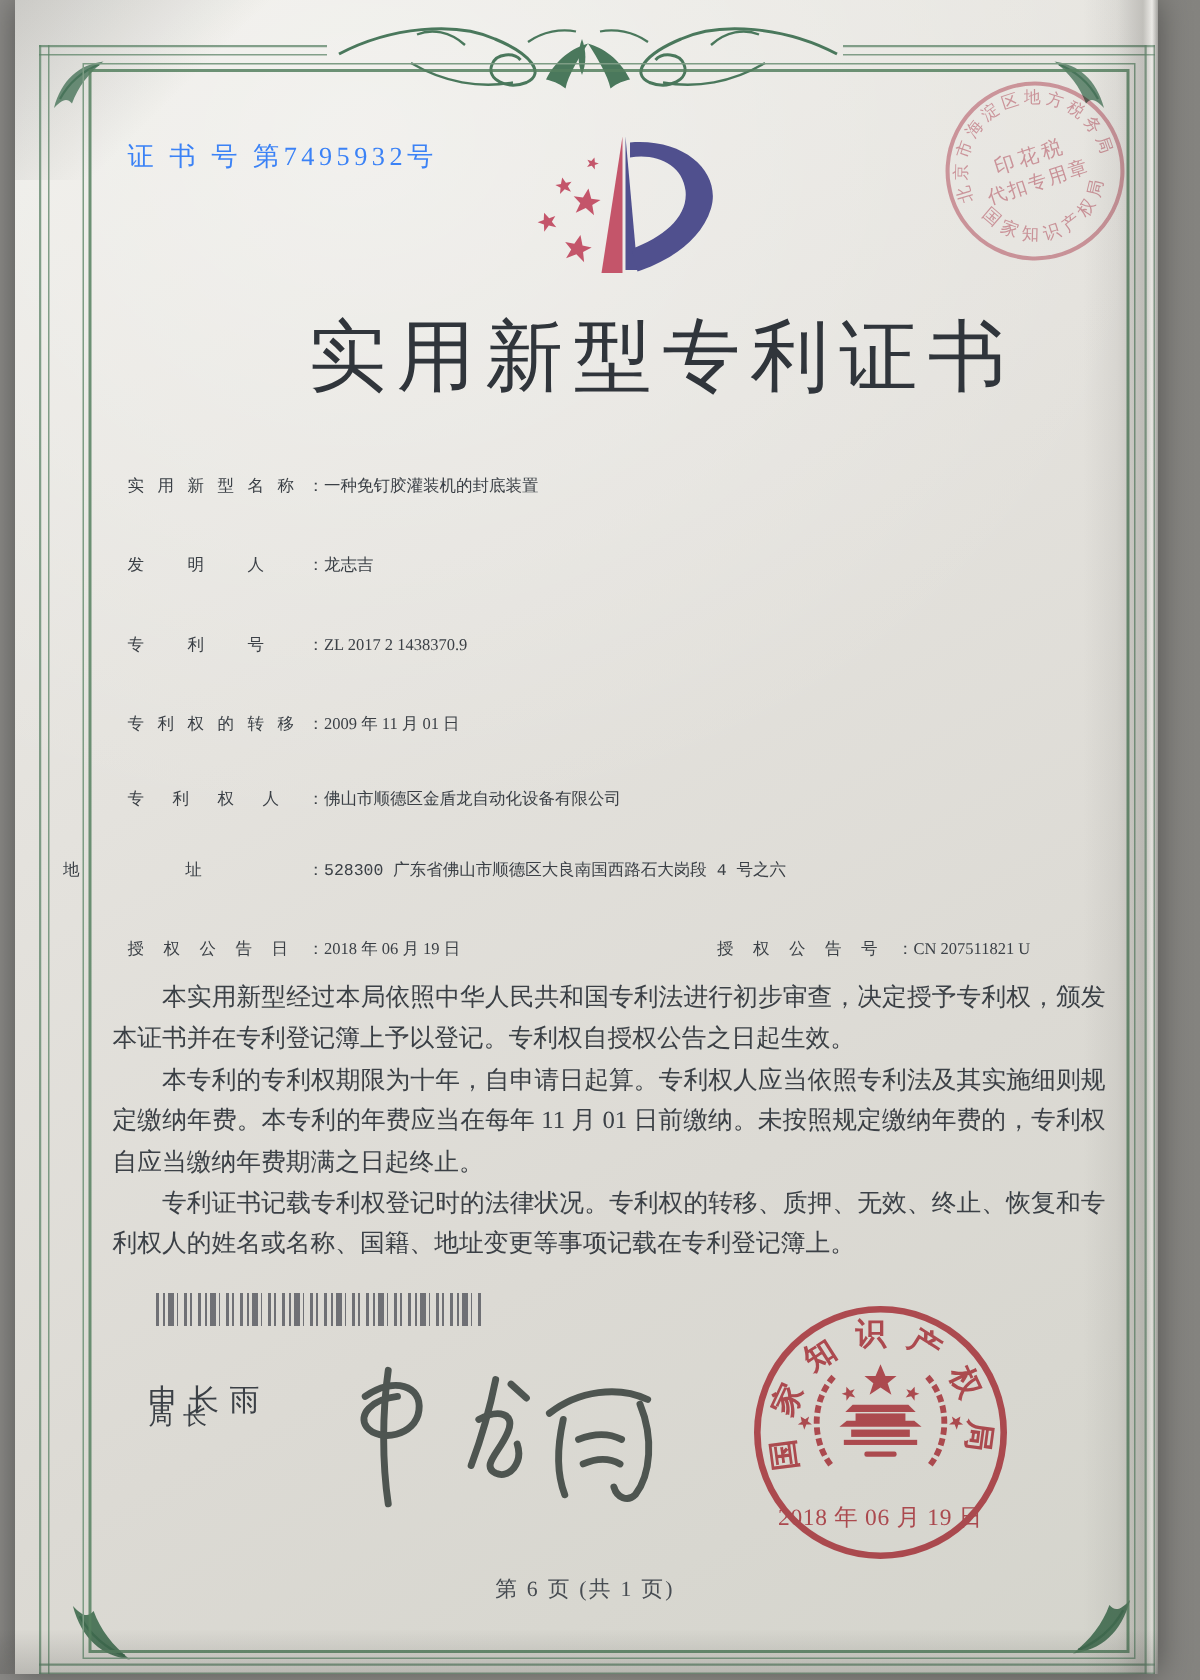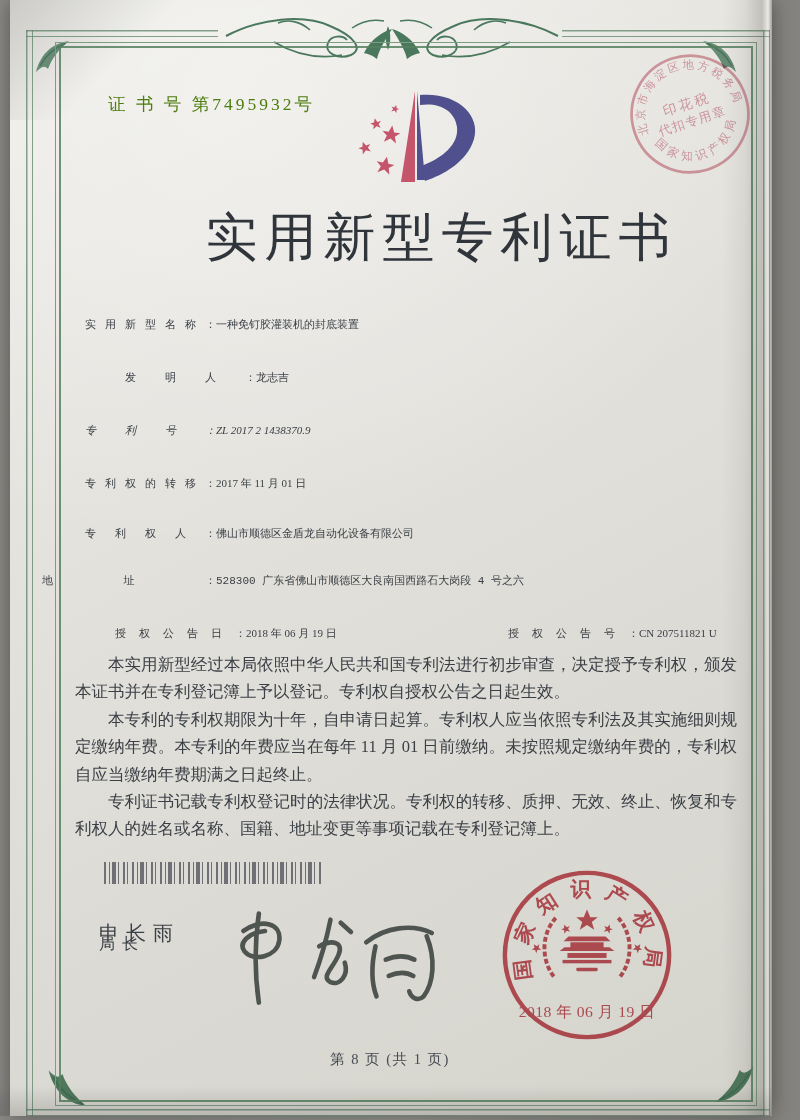--- a/index.html
+++ b/index.html
@@ -31,21 +31,21 @@
     linear-gradient(#5d8468,#5d8468) 0 0/1.5px 100% no-repeat,
     linear-gradient(#5d8468,#5d8468) 100% 0/1.5px 100% no-repeat;opacity:.75;}
 
   .inner-frame{position:absolute;left:55px;top:42px;width:700px;height:1062px;
     border:1.3px solid #7d9c84;}
   .inner-frame .thick{position:absolute;left:3px;top:3px;right:3px;bottom:3px;
     border:2.3px solid #55805f;opacity:.85;}
 
   .ornament{position:absolute;pointer-events:none;}
 
-  .cert-no{position:absolute;left:85px;top:92px;font-size:17.5px;letter-spacing:3px;color:#4d7c0f;margin-left:23px;}
+  .cert-no{position:absolute;left:85px;top:92px;font-size:17.5px;letter-spacing:3px;color:#3b82f6;}
   .title{position:absolute;left:55px;top:203px;width:773px;text-align:center;
     font-size:52px;letter-spacing:7px;color:#30353b;font-weight:500;}
 
   .row{position:absolute;left:85px;font-size:11px;line-height:27px;color:#3b4046;white-space:nowrap;}
   .row .lbl{display:inline-block;width:131px;text-align:justify;text-align-last:justify;vertical-align:top;}
   .row-address{white-space:normal;width:556px;padding-left:43px;text-indent:-43px;}
   .grant2{position:absolute;left:393px;top:0;}
 
   .paras{position:absolute;left:75px;top:651px;width:662px;font-size:16.5px;
     line-height:27.4px;text-align:justify;color:#3b4046;}
@@ -160,36 +160,36 @@
   <text font-size="12" fill="#d9939f" letter-spacing="4">
     <textPath href="#taxBot" startOffset="50%" text-anchor="middle">国家知识产权局</textPath>
   </text>
 </svg>
 
 <div class="title">实用新型专利证书</div>
 
 <div class="row" style="top:311px;">
   <span class="lbl">实用新型名称：</span><span>一种免钉胶灌装机的封底装置</span>
 </div>
-<div class="row" style="top:364px;margin-left:40px;">
+<div class="row" style="top:364px;">
   <span class="lbl">发明人：</span><span>龙志吉</span>
 </div>
-<div class="row" style="top:417px;font-style:italic;">
+<div class="row" style="top:417px;">
   <span class="lbl">专利号：</span><span>ZL 2017 2 1438370.9</span>
 </div>
 <div class="row" style="top:470px;">
-  <span class="lbl">专利权的转移：</span><span>2017 年 11 月 01 日</span>
+  <span class="lbl">专利权的转移：</span><span>2009 年 11 月 01 日</span>
 </div>
 <div class="row" style="top:520px;">
   <span class="lbl">专利权人：</span><span>佛山市顺德区金盾龙自动化设备有限公司</span>
 </div>
 <div class="row row-address" style="top:568px;font-family:Liberation Mono, monospace;">
   <span class="lbl">地址：</span><span>528300 广东省佛山市顺德区大良南国西路石大岗段 4 号之六</span>
 </div>
-<div class="row" style="top:620px;width:652px;margin-left:30px;">
+<div class="row" style="top:620px;width:652px;">
   <span class="lbl">授权公告日：</span><span>2018 年 06 月 19 日</span>
   <span class="grant2">
     <span class="lbl">授权公告号：</span><span>CN 207511821 U</span>
   </span>
 </div>
 
 <div class="paras">
   <p>本实用新型经过本局依照中华人民共和国专利法进行初步审查，决定授予专利权，颁发本证书并在专利登记簿上予以登记。专利权自授权公告之日起生效。</p>
   <p>本专利的专利权期限为十年，自申请日起算。专利权人应当依照专利法及其实施细则规定缴纳年费。本专利的年费应当在每年 11 月 01 日前缴纳。未按照规定缴纳年费的，专利权自应当缴纳年费期满之日起终止。</p>
   <p>专利证书记载专利权登记时的法律状况。专利权的转移、质押、无效、终止、恢复和专利权人的姓名或名称、国籍、地址变更等事项记载在专利登记簿上。</p>
@@ -237,16 +237,16 @@
     <path d="M-24,-10 L-19,-15 L19,-15 L24,-10 Z"></path>
     <rect x="-17" y="-9" width="34" height="6"></rect>
     <path d="M-28,0 L-23,-4 L23,-4 L28,0 Z"></path>
     <rect x="-20" y="2" width="40" height="5"></rect>
     <rect x="-25" y="9" width="50" height="3.5"></rect>
     <rect x="-11" y="17" width="22" height="3.5" rx="1.5"></rect>
   </g>
   <text x="90" y="153" text-anchor="middle" font-size="16" letter-spacing="0.5" fill="#c5444f">2018 年 06 月 19 日</text>
 </svg>
 
-<div class="footer">第 8 页 (共 1 页)</div>
+<div class="footer">第 6 页 (共 1 页)</div>
 
 <div class="curl"></div>
 <div class="bshade"></div>
 
 </body></html>

